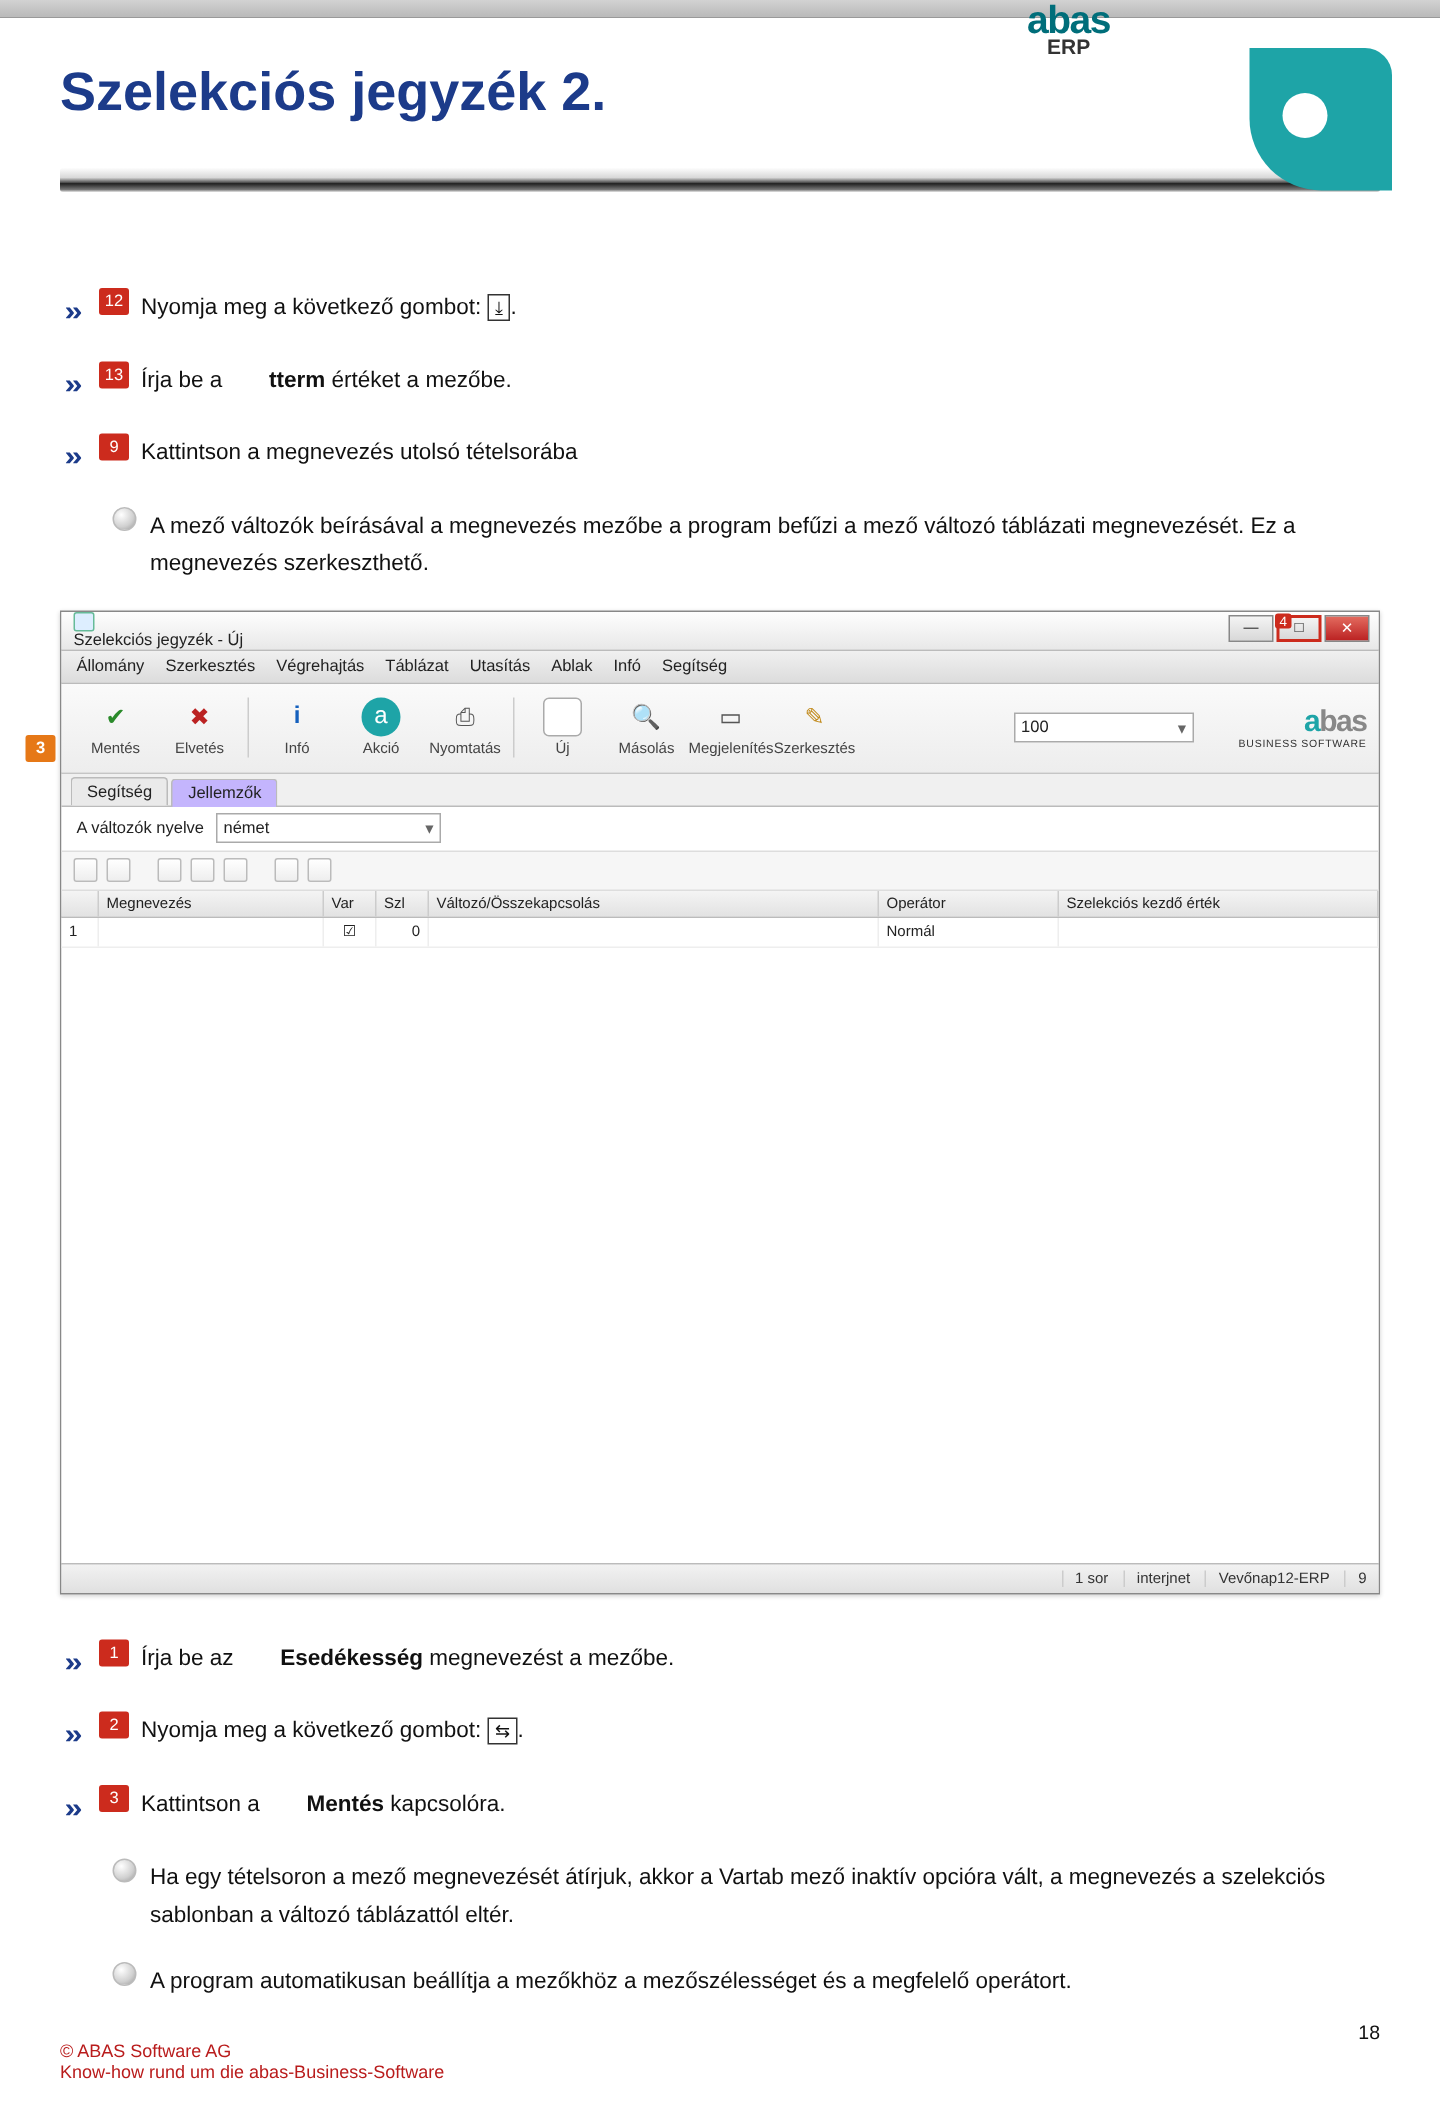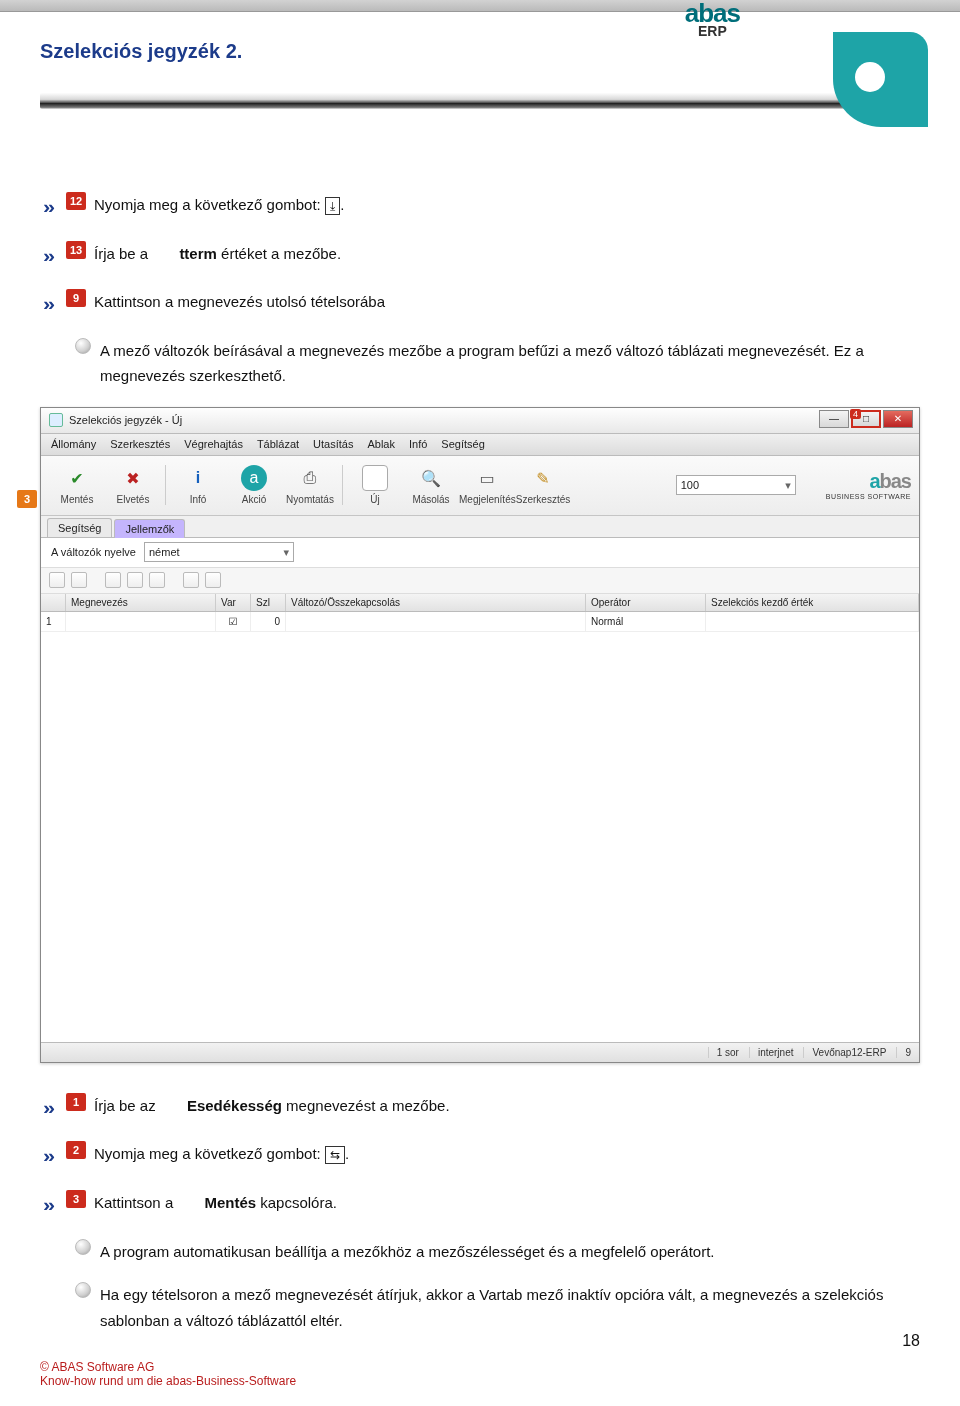--- a/index.html
+++ b/index.html
@@ -25,21 +25,21 @@
     line-height: 0.9;
   }
   .logo-top .abas { font-size:26px; font-weight:bold; color:#006e7a; letter-spacing:-1px;}
   .logo-top .erp { font-size:14px; font-weight:bold; color:#333;}
   .page-title-wrap {
     margin: 20px 40px 40px 40px;
     position: relative;
     height: 120px;
   }
   .page-title {
-    font-size: 20px;
+    font-size: 36px;
     font-weight: bold;
     color: #1c3b8a;
     padding: 8px 0 6px 0;
   }
   .title-divider {
     height: 16px;
     margin-top: 24px;
     background: linear-gradient(to bottom,#fdfdfd,#d8d8d8 40%,#555 60%,#222 65%,#777 90%,#e6e6e6);
     border-radius:2px;
   }
@@ -56,21 +56,21 @@
     position:absolute;
     left:22px; top:30px;
     width:30px;height:30px;
     background:#fff;
     border-radius:50%;
   }
   .content { margin: 0 40px; }
   .step { display:flex; align-items:flex-start; gap:8px; margin-bottom:18px; line-height:1.7;}
   .step-icon { flex:0 0 18px; text-align:center;}
   .chev { color:#1c3b8a; font-weight:bold; font-size:18px; display:inline-block; transform:scaleX(1.2);}
-  .numbox { display:inline-block; width:20px; height:18px; background:#cc2b1d; color:#fff; font-size:11px; font-weight:bold; text-align:center; line-height:18px; border-radius:2px; flex:0 0 20px;}
+  .numbox { display:inline-block; width:20px; height:18px; background:#cc2b1d; color:#fff; font-size:11px; font-weight:normal; text-align:center; line-height:18px; border-radius:2px; flex:0 0 20px;}
   .step-text { flex:1; font-size:15px;}
   .bullet-disc {
     flex:0 0 18px;
     display:flex; align-items:center; justify-content:center;
   }
   .bullet-disc span{
     display:inline-block; width:16px;height:16px;border-radius:50%;
     background:radial-gradient(circle at 35% 30%,#fff,#d0d0d0 60%,#999);
     border:1px solid #bbb;
   }
@@ -88,22 +88,22 @@
     color:#222;
   }
   .side-marker{
     position:absolute; left:-24px; top:82px;
     width:20px;height:18px;background:#e67817;
     color:#fff;font-size:11px;font-weight:bold;
     text-align:center;line-height:18px;border-radius:2px;
   }
   .win-title{
     height:26px; background:linear-gradient(#fefefe,#e8e8e8);
-    display:flex; align-items:center; padding:0 8px;
-    border-bottom:1px solid #bbb; position:relative;
+    display:flex; padding:0 8px;
+    border-bottom:1px solid #bbb; position:relative;flex-direction:column;
   }
   .win-title-icon{width:14px;height:14px;border:1px solid #6b9;border-radius:2px;background:#def;margin-right:6px;}
   .win-buttons{position:absolute; right:6px; top:2px; display:flex; gap:2px;}
   .win-btn{width:30px;height:18px;border:1px solid #888;background:linear-gradient(#f4f4f4,#d8d8d8);display:flex;align-items:center;justify-content:center;font-size:10px;}
   .win-btn.close{background:linear-gradient(#e36b5f,#b22);color:#fff;}
   .win-btn.tagged{border:2px solid #cc2b1d;position:relative;}
   .win-btn.tagged::after{content:attr(data-tag);position:absolute;left:-3px;top:-3px;background:#cc2b1d;color:#fff;font-size:9px;padding:0 3px;border-radius:2px;}
   .menubar{height:22px;background:linear-gradient(#f0f0f0,#dcdcdc);display:flex;align-items:center;gap:14px;padding:0 10px;border-bottom:1px solid #bbb;font-size:11px;}
   .toolbar{height:60px;display:flex;align-items:center;gap:0;padding:4px 8px;border-bottom:1px solid #c5c5c5;background:linear-gradient(#fafafa,#ededed);}
   .tbtn{width:56px;text-align:center;font-size:10px;color:#444;}
@@ -130,21 +130,21 @@
   .grid-row{display:flex;background:#fff;border-bottom:1px solid #eee;font-size:10px;height:20px;}
   .gc{border-right:1px solid #eee;padding:2px 5px;display:flex;align-items:center;}
   .grid-body{height:430px;overflow:hidden;background:#fff;}
   .statusbar{height:20px;background:linear-gradient(#f2f2f2,#e0e0e0);border-top:1px solid #bbb;display:flex;justify-content:flex-end;align-items:center;gap:10px;padding:0 8px;font-size:10px;color:#333;}
   .statusbar span{border-left:1px solid #ccc;padding-left:8px;}
 
   .footer{
     position:absolute; bottom:18px; left:40px; right:40px;
     font-size:12px; color:#b91c1c;
   }
-  .page-num{ position:absolute; bottom:56px; right:40px; font-size:16px;text-align:right;}
+  .page-num{ position:absolute; bottom:44px; right:40px; font-size:13px;text-align:right;}
 </style>
 </head>
 <body>
 
 <div class="header-bar"></div>
 <div class="logo-top">
   <div class="abas">abas</div>
   <div class="erp">ERP</div>
 </div>
 
@@ -332,35 +332,35 @@
   </div>
 
   <div class="step">
     <span class="step-icon"><span class="chev">»</span></span>
     <span class="numbox">3</span>
     <span class="step-text">
       <span>Kattintson a </span><b>Mentés</b><span> kapcsolóra.</span>
     </span>
   </div>
 
+  <div class="step">
+    <span class="indent-pad"></span>
+    <span class="bullet-disc">
+        <span></span>
+      </span>
+    <span class="step-text">Ha egy tételsoron a mező megnevezését átírjuk, akkor a Vartab mező inaktív opcióra vált, a megnevezés a szelekciós sablonban a változó táblázattól eltér.</span>
+  </div>
+
   <div class="step" style="margin-top:12px">
     <span class="indent-pad"></span>
     <span class="bullet-disc">
         <span></span>
       </span>
     <span class="step-text">A program automatikusan beállítja a mezőkhöz a mezőszélességet és a megfelelő operátort.</span>
   </div>
 
-  <div class="step">
-    <span class="indent-pad"></span>
-    <span class="bullet-disc">
-        <span></span>
-      </span>
-    <span class="step-text">Ha egy tételsoron a mező megnevezését átírjuk, akkor a Vartab mező inaktív opcióra vált, a megnevezés a szelekciós sablonban a változó táblázattól eltér.</span>
-  </div>
-
 </div>
 
 <div class="page-num">18</div>
 <div class="footer">
   <div>© ABAS Software AG</div>
   <div>Know-how rund um die abas-Business-Software</div>
 </div>
 
 </body></html>

